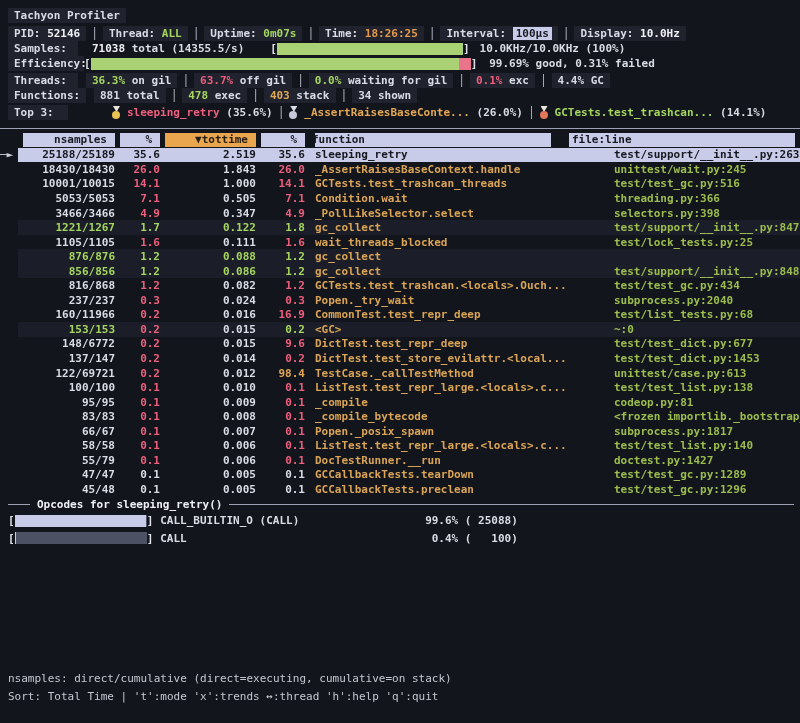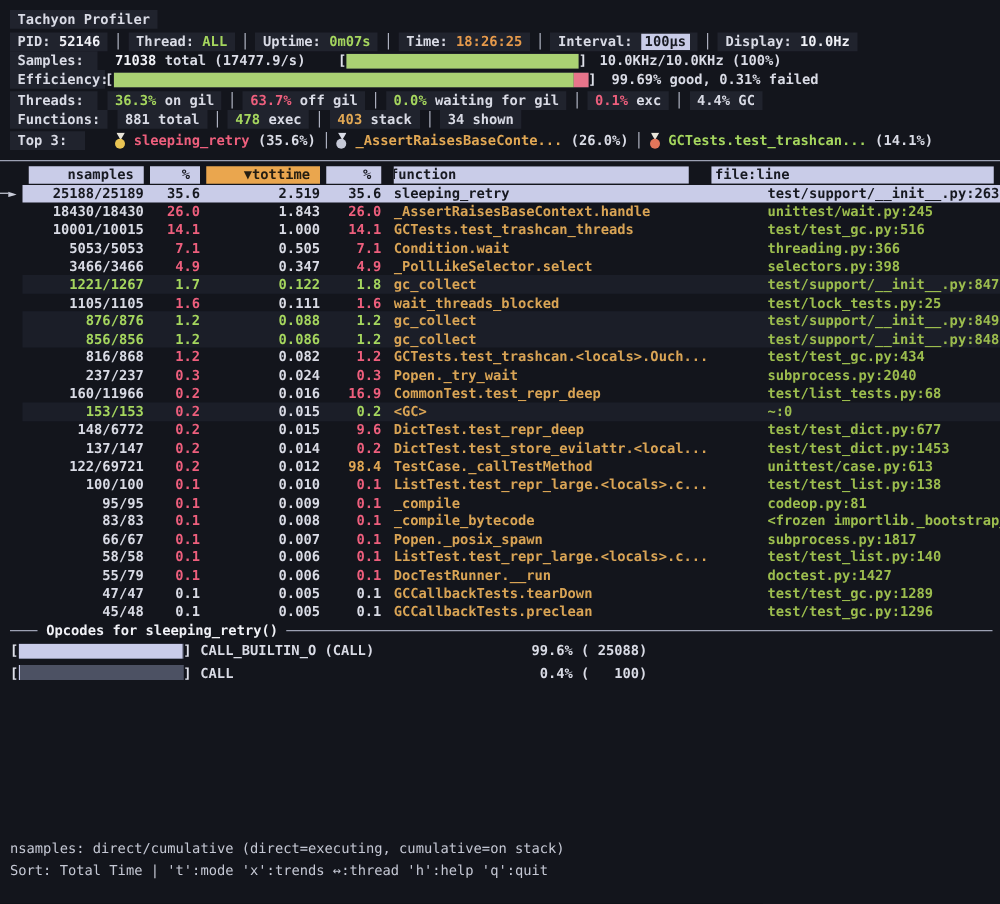--- a/index.html
+++ b/index.html
@@ -83,42 +83,42 @@
     <span class="sep">│</span>
     <span class="box"><span>Time:</span> <span class="corange">18:26:25</span></span>
     <span class="sep">│</span>
     <span class="box"><span>Interval:</span> <span class="valhl">100µs</span></span>
     <span class="sep">│</span>
     <span class="box"><span>Display:</span> <span class="cbw">10.0Hz</span></span>
   </div>
 
   <div class="abs inforow" style="top:41px;">
     <span class="lblbox" style="width:58px;">Samples:</span>
-    <span style="margin-left:14px;"><span class="cbw">71038</span> <span>total (17477.9/s)</span></span>
+    <span style="margin-left:14px;"><span class="cbw">71038</span> <span>total (14355.5/s)</span></span>
     <span style="margin-left:26px;"><span class="brk">[</span><span class="track" style="width:186px;"><span class="fillg" id="samples-fill" style="width: 100%;"></span></span><span class="brk">]</span></span>
     <span style="margin-left:10px;">10.0KHz/10.0KHz (100%)</span>
   </div>
 
   <div class="abs inforow" style="top:56px;">
     <span class="lblbox" style="width:70px;padding-right:0;">Efficiency:</span>
     <span><span class="brk">[</span><span class="track" style="width:380px;"><span class="fillg" style="width:calc(100% - 12px);"></span><span class="fillp"></span></span><span class="brk">]</span></span>
     <span style="margin-left:12px;">99.69% good, 0.31% failed</span>
   </div>
 
   <div class="abs inforow" style="top:73px;">
     <span class="lblbox" style="width:58px;">Threads:</span>
     <span id="threads-segs" style="margin-left:8px;display:inline-flex;align-items:center;"><span class="box"><span class="cg">36.3%</span><span class="cw"> on gil</span></span><span class="sep">│</span><span class="box"><span class="cr">63.7%</span><span class="cw"> off gil</span></span><span class="sep">│</span><span class="box"><span class="cg">0.0%</span><span class="cw"> waiting for gil</span></span><span class="sep">│</span><span class="box"><span class="cr">0.1%</span><span class="cw"> exc</span></span><span class="sep">│</span><span class="box"><span class="cw">4.4%</span><span class="cw"> GC</span></span></span>
   </div>
 
   <div class="abs inforow" style="top:88px;">
     <span class="lblbox" style="width:66px;">Functions:</span>
     <span id="functions-segs" style="margin-left:8px;display:inline-flex;align-items:center;"><span class="box"><span class="cw">881</span><span class="cw"> total</span></span><span class="sep">│</span><span class="box"><span class="cg">478</span><span class="cw"> exec</span></span><span class="sep">│</span><span class="box"><span class="cy">403</span><span class="cw"> stack</span></span><span class="sep">│</span><span class="box"><span class="cw">34</span><span class="cw"> shown</span></span></span>
   </div>
 
-  <div class="abs inforow" style="top:105px;">
+  <div class="abs inforow" style="top:105px;gap:20px;">
     <span class="lblbox" style="width:48px;">Top 3:</span>
     <span id="top3-items" style="margin-left:24px;display:inline-flex;align-items:center;"><span style="display: inline-flex; align-items: center;"><span class="medal m1"><span class="rib"></span><span class="disc"></span></span><span class="cr">sleeping_retry</span><span class="cw"> (35.6%)</span></span><span class="sep">│</span><span style="display: inline-flex; align-items: center;"><span class="medal m2"><span class="rib"></span><span class="disc"></span></span><span class="cy">_AssertRaisesBaseConte...</span><span class="cw"> (26.0%)</span></span><span class="sep">│</span><span style="display: inline-flex; align-items: center;"><span class="medal m3"><span class="rib"></span><span class="disc"></span></span><span class="cg">GCTests.test_trashcan...</span><span class="cw"> (14.1%)</span></span></span>
   </div>
 
   <div class="hrule" style="position:absolute;left:0;right:0;top:128px;"></div>
 
   <div id="tablewrap">
     <div class="trow thead">
       <span class="mk"></span>
       <span class="c-ns"><span class="hbg">nsamples</span></span>
@@ -129,21 +129,21 @@
       <span class="c-fl"><span class="hbg">file:line</span></span>
     </div>
     <div id="tbody">
         <div class="trow selected"><span class="mk">─►</span><span class="rowbody"><span class="c-ns cw">25188/25189</span><span class="c-p1 cw">35.6</span><span class="c-tt cw">2.519</span><span class="c-p2 cw">35.6</span><span class="c-fn cfn">sleeping_retry</span><span class="c-fl cfile">test/support/__init__.py:2638</span></span></div>
         <div class="trow"><span class="mk"></span><span class="rowbody"><span class="c-ns cw">18430/18430</span><span class="c-p1 cr">26.0</span><span class="c-tt cw">1.843</span><span class="c-p2 cr">26.0</span><span class="c-fn cfn">_AssertRaisesBaseContext.handle</span><span class="c-fl cfile">unittest/wait.py:245</span></span></div>
         <div class="trow"><span class="mk"></span><span class="rowbody"><span class="c-ns cw">10001/10015</span><span class="c-p1 cr">14.1</span><span class="c-tt cw">1.000</span><span class="c-p2 cr">14.1</span><span class="c-fn cfn">GCTests.test_trashcan_threads</span><span class="c-fl cfile">test/test_gc.py:516</span></span></div>
         <div class="trow"><span class="mk"></span><span class="rowbody"><span class="c-ns cw">5053/5053</span><span class="c-p1 cr">7.1</span><span class="c-tt cw">0.505</span><span class="c-p2 cr">7.1</span><span class="c-fn cfn">Condition.wait</span><span class="c-fl cfile">threading.py:366</span></span></div>
         <div class="trow"><span class="mk"></span><span class="rowbody"><span class="c-ns cw">3466/3466</span><span class="c-p1 cr">4.9</span><span class="c-tt cw">0.347</span><span class="c-p2 cr">4.9</span><span class="c-fn cfn">_PollLikeSelector.select</span><span class="c-fl cfile">selectors.py:398</span></span></div>
         <div class="trow fresh"><span class="mk"></span><span class="rowbody"><span class="c-ns cg">1221/1267</span><span class="c-p1 cg">1.7</span><span class="c-tt cg">0.122</span><span class="c-p2 cg">1.8</span><span class="c-fn cfn">gc_collect</span><span class="c-fl cfile">test/support/__init__.py:847</span></span></div>
         <div class="trow"><span class="mk"></span><span class="rowbody"><span class="c-ns cw">1105/1105</span><span class="c-p1 cr">1.6</span><span class="c-tt cw">0.111</span><span class="c-p2 cr">1.6</span><span class="c-fn cfn">wait_threads_blocked</span><span class="c-fl cfile">test/lock_tests.py:25</span></span></div>
-        <div class="trow fresh"><span class="mk"></span><span class="rowbody"><span class="c-ns cg">876/876</span><span class="c-p1 cg">1.2</span><span class="c-tt cg">0.088</span><span class="c-p2 cg">1.2</span><span class="c-fn cfn">gc_collect</span><span class="c-fl cfile">test/support/__init__.py:849</span></span></div>
+        <div class="trow fresh"><span class="mk"></span><span class="rowbody"><span class="c-ns cg">876/876</span><span class="c-p1 cg">1.2</span><span class="c-tt cg">0.088</span><span class="c-p2 cg">1.2</span><span class="c-fn cfn">gc_collect</span></span></div>
         <div class="trow fresh"><span class="mk"></span><span class="rowbody"><span class="c-ns cg">856/856</span><span class="c-p1 cg">1.2</span><span class="c-tt cg">0.086</span><span class="c-p2 cg">1.2</span><span class="c-fn cfn">gc_collect</span><span class="c-fl cfile">test/support/__init__.py:848</span></span></div>
         <div class="trow"><span class="mk"></span><span class="rowbody"><span class="c-ns cw">816/868</span><span class="c-p1 cr">1.2</span><span class="c-tt cw">0.082</span><span class="c-p2 cr">1.2</span><span class="c-fn cfn">GCTests.test_trashcan.&lt;locals&gt;.Ouch...</span><span class="c-fl cfile">test/test_gc.py:434</span></span></div>
         <div class="trow"><span class="mk"></span><span class="rowbody"><span class="c-ns cw">237/237</span><span class="c-p1 cr">0.3</span><span class="c-tt cw">0.024</span><span class="c-p2 cr">0.3</span><span class="c-fn cfn">Popen._try_wait</span><span class="c-fl cfile">subprocess.py:2040</span></span></div>
         <div class="trow"><span class="mk"></span><span class="rowbody"><span class="c-ns cw">160/11966</span><span class="c-p1 cr">0.2</span><span class="c-tt cw">0.016</span><span class="c-p2 cr">16.9</span><span class="c-fn cfn">CommonTest.test_repr_deep</span><span class="c-fl cfile">test/list_tests.py:68</span></span></div>
         <div class="trow fresh"><span class="mk"></span><span class="rowbody"><span class="c-ns cg">153/153</span><span class="c-p1 cr">0.2</span><span class="c-tt cw">0.015</span><span class="c-p2 cg">0.2</span><span class="c-fn cfn">&lt;GC&gt;</span><span class="c-fl cfile">~:0</span></span></div>
         <div class="trow"><span class="mk"></span><span class="rowbody"><span class="c-ns cw">148/6772</span><span class="c-p1 cr">0.2</span><span class="c-tt cw">0.015</span><span class="c-p2 cr">9.6</span><span class="c-fn cfn">DictTest.test_repr_deep</span><span class="c-fl cfile">test/test_dict.py:677</span></span></div>
         <div class="trow"><span class="mk"></span><span class="rowbody"><span class="c-ns cw">137/147</span><span class="c-p1 cr">0.2</span><span class="c-tt cw">0.014</span><span class="c-p2 cr">0.2</span><span class="c-fn cfn">DictTest.test_store_evilattr.&lt;local...</span><span class="c-fl cfile">test/test_dict.py:1453</span></span></div>
         <div class="trow"><span class="mk"></span><span class="rowbody"><span class="c-ns cw">122/69721</span><span class="c-p1 cr">0.2</span><span class="c-tt cw">0.012</span><span class="c-p2 cy">98.4</span><span class="c-fn cfn">TestCase._callTestMethod</span><span class="c-fl cfile">unittest/case.py:613</span></span></div>
         <div class="trow"><span class="mk"></span><span class="rowbody"><span class="c-ns cw">100/100</span><span class="c-p1 cr">0.1</span><span class="c-tt cw">0.010</span><span class="c-p2 cr">0.1</span><span class="c-fn cfn">ListTest.test_repr_large.&lt;locals&gt;.c...</span><span class="c-fl cfile">test/test_list.py:138</span></span></div>
         <div class="trow"><span class="mk"></span><span class="rowbody"><span class="c-ns cw">95/95</span><span class="c-p1 cr">0.1</span><span class="c-tt cw">0.009</span><span class="c-p2 cr">0.1</span><span class="c-fn cfn">_compile</span><span class="c-fl cfile">codeop.py:81</span></span></div>

